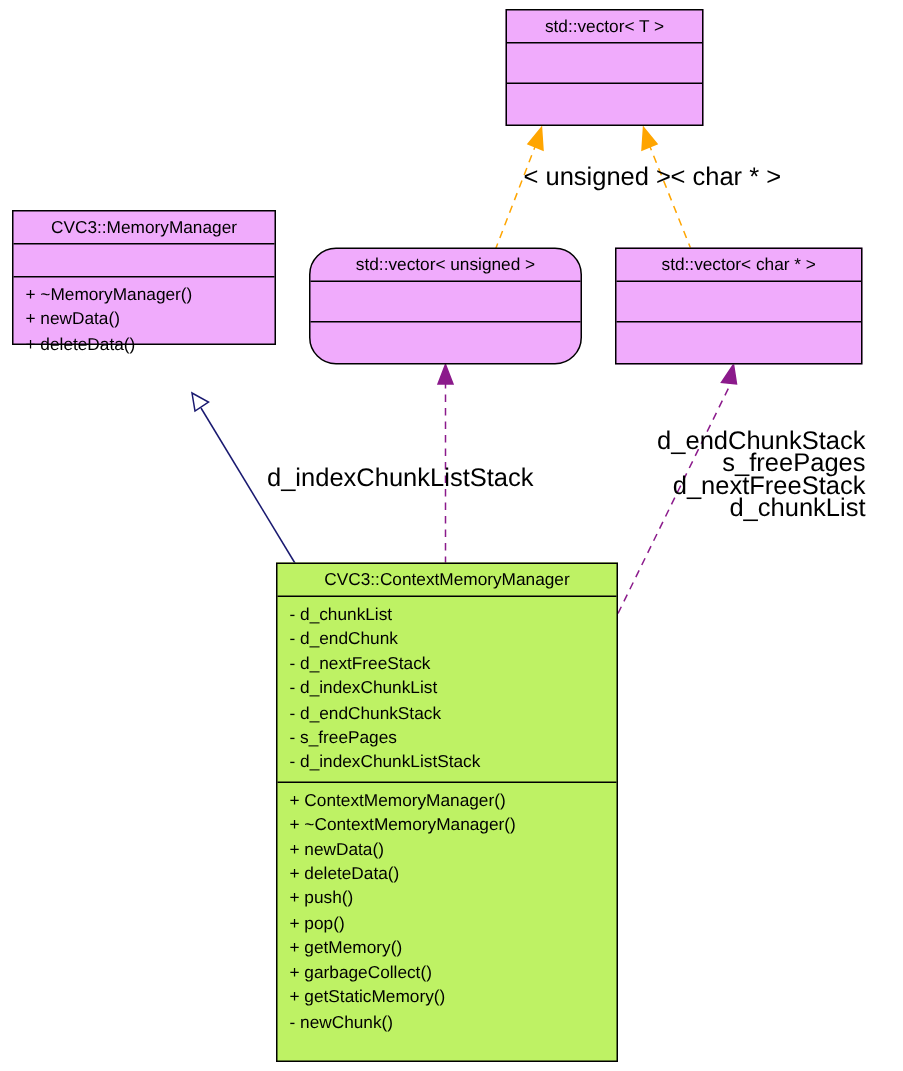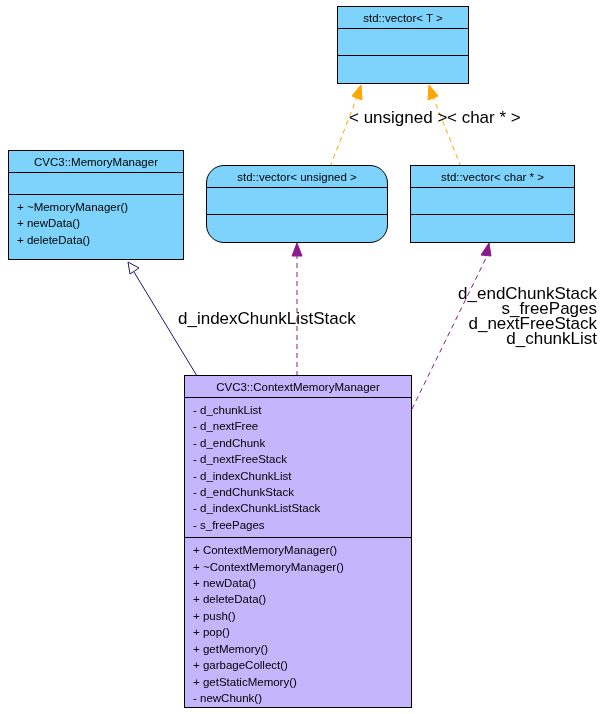--- a/index.html
+++ b/index.html
@@ -26,24 +26,24 @@
     position: absolute;
     left: 0; top: 0;
     width: 602px;
     height: 714px;
     pointer-events: none;
   }
   .node {
     position: absolute;
     box-sizing: border-box;
     border: 1px solid #000000;
-    background: #7dd3fc;
+    background: #f0abfc;
   }
   .node.filled {
-    background: #c4b5fd;
+    background: #bef264;
   }
   .node .title {
     text-align: center;
     padding: 5px 6px 4px 6px;
     white-space: nowrap;
   }
   .node .sep {
     border-top: 1px solid #000000;
   }
   .node .compartment {
@@ -98,21 +98,21 @@
       <polygon points="429,85 428,100 438,96" fill="#ffa500" stroke="#ffa500" stroke-width="1"></polygon>
     </g>
   </svg>
 
   <div class="node" style="left:337px; top:6px; width:132px; height:78px;">
     <div class="title">std::vector&lt; T &gt;</div>
     <div class="sep compartment empty" style="height:26px;"></div>
     <div class="sep compartment empty" style="height:24px;"></div>
   </div>
 
-  <div class="node" style="left:8px; top:150px; width:176px; height:110px;">
+  <div class="node" style="left:8px; top:140px; width:176px; height:90px;">
     <div class="title">CVC3::MemoryManager</div>
     <div class="sep compartment empty" style="height:21px;"></div>
     <div class="sep compartment">
       <div class="row">+ ~MemoryManager()</div>
       <div class="row">+ newData()</div>
       <div class="row">+ deleteData()</div>
     </div>
   </div>
 
   <div class="node" style="left:206px; top:165px; width:182px; height:78px;border-radius:18px;">
@@ -124,27 +124,26 @@
   <div class="node" style="left:410px; top:165px; width:165px; height:78px;">
     <div class="title">std::vector&lt; char * &gt;</div>
     <div class="sep compartment empty" style="height:26px;"></div>
     <div class="sep compartment empty" style="height:24px;"></div>
   </div>
 
   <div class="node filled" style="left:184px; top:375px; width:228px; height:333px;">
     <div class="title">CVC3::ContextMemoryManager</div>
     <div class="sep compartment">
       <div class="row">- d_chunkList</div>
-      <div class="row">- d_nextFree</div>
       <div class="row">- d_endChunk</div>
       <div class="row">- d_nextFreeStack</div>
       <div class="row">- d_indexChunkList</div>
       <div class="row">- d_endChunkStack</div>
+      <div class="row">- s_freePages</div>
       <div class="row">- d_indexChunkListStack</div>
-      <div class="row">- s_freePages</div>
     </div>
     <div class="sep compartment">
       <div class="row">+ ContextMemoryManager()</div>
       <div class="row">+ ~ContextMemoryManager()</div>
       <div class="row">+ newData()</div>
       <div class="row">+ deleteData()</div>
       <div class="row">+ push()</div>
       <div class="row">+ pop()</div>
       <div class="row">+ getMemory()</div>
       <div class="row">+ garbageCollect()</div>
@@ -152,18 +151,18 @@
       <div class="row">- newChunk()</div>
     </div>
   </div>
 
   <div class="edge-label" style="left:349px; top:110px;">&lt; unsigned &gt;</div>
 
   <div class="edge-label" style="left:447px; top:110px;">&lt; char * &gt;</div>
 
   <div class="edge-label" style="left:178px; top:311px;">d_indexChunkListStack</div>
 
-  <div class="edge-label right" style="left:420px; top:286px; width:177px;">d_endChunkStack
+  <div class="edge-label right" style="left:400px; top:286px; width:177px;">d_endChunkStack
 s_freePages
 d_nextFreeStack
 d_chunkList</div>
 
 </div>
 
 </body></html>

